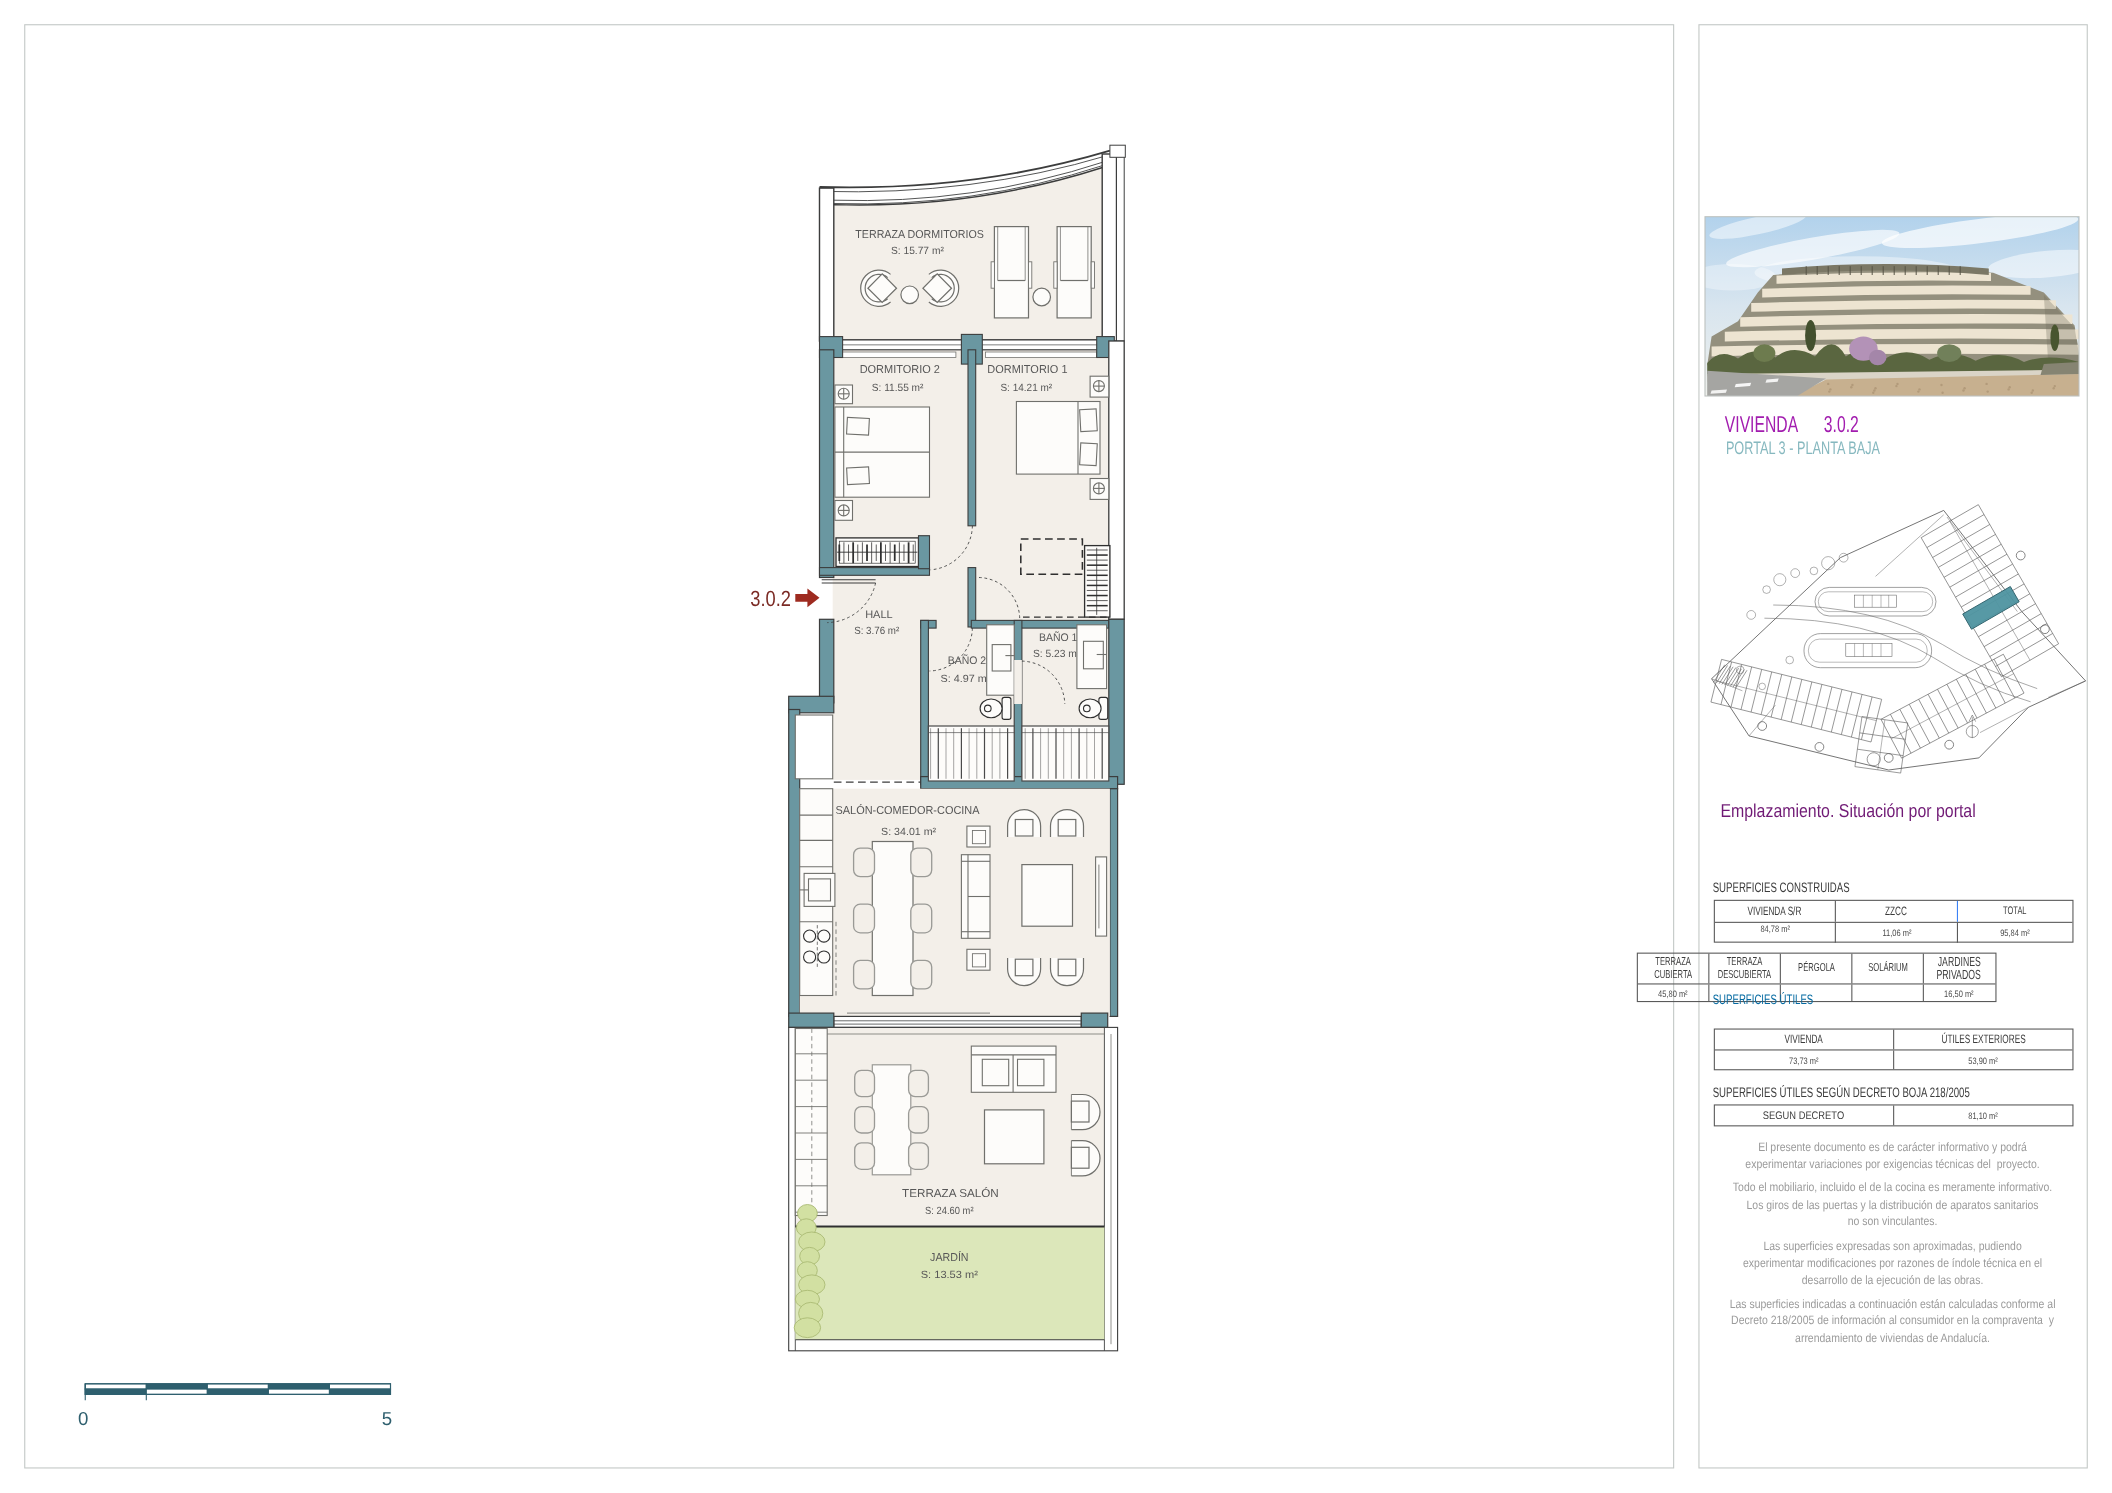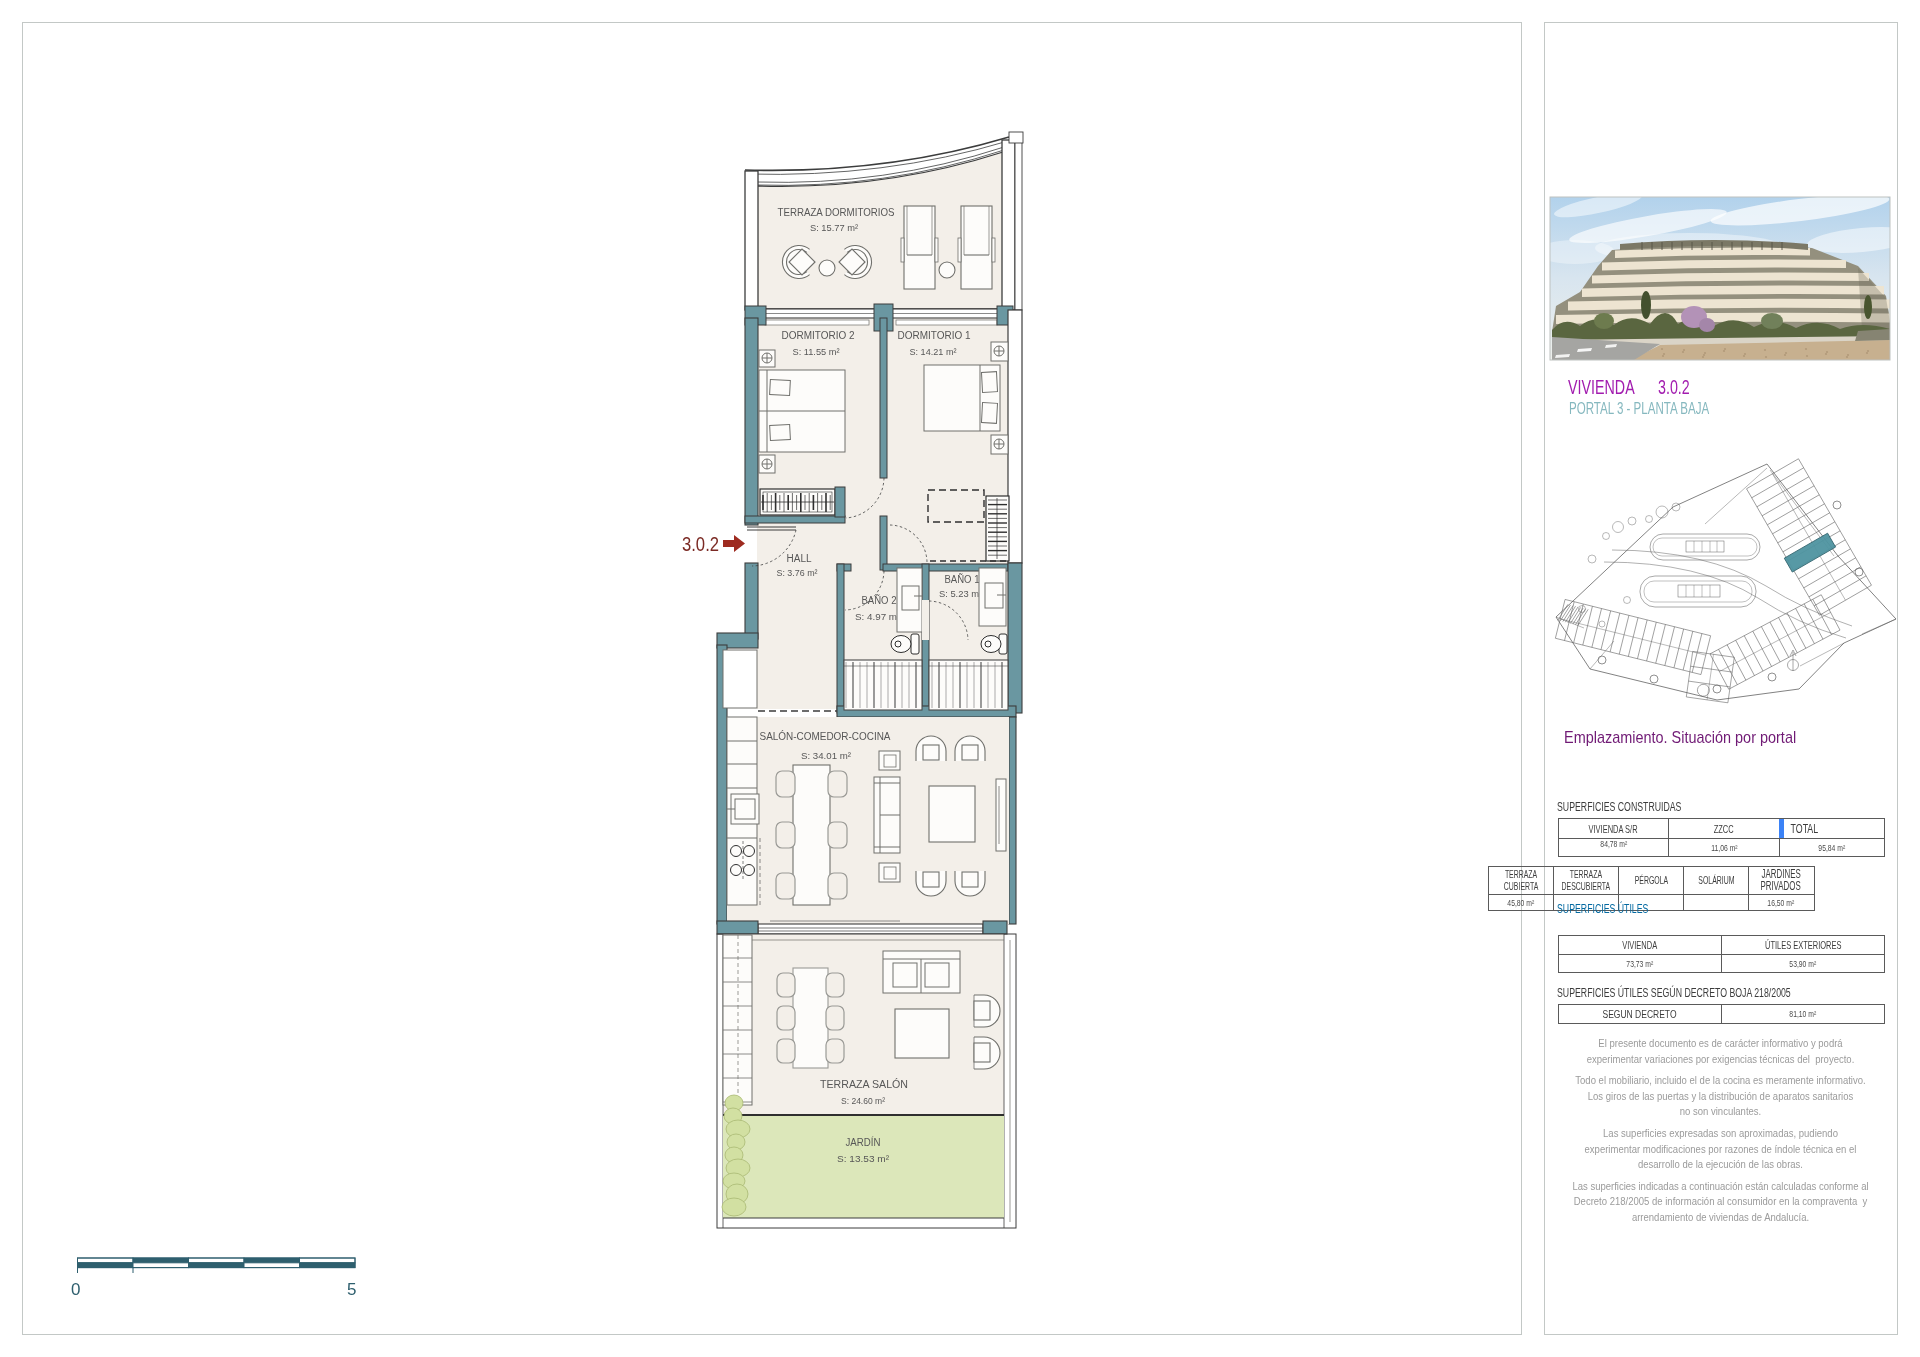--- a/index.html
+++ b/index.html
@@ -718,24 +718,24 @@
 
 <div class="abs" style="left:1564px;top:728px;font-size:17px;color:#701a75;white-space:nowrap"><span class="cxl" style="transform:scaleX(.85)">Emplazamiento. Situación por portal</span></div>
 
 <div class="abs" style="left:1557px;top:800px;font-size:12.5px;color:#3c3c3c;white-space:nowrap"><span class="cxl" style="transform:scaleX(.70)">SUPERFICIES CONSTRUIDAS</span></div>
 
 <div class="abs" style="left:1558px;top:818px;width:325px;height:37px;border:1px solid #5a5a5a">
     <div style="display:flex;height:19px;border-bottom:1px solid #5a5a5a">
       <div style="width:109px;display:flex;align-items:center;justify-content:center;text-align:center;border-right:1px solid #5a5a5a;font-size:11px;color:#3c3c3c">
         <span style="display:inline-block;transform:scaleX(0.68);white-space:nowrap">VIVIENDA S/R</span>
       </div>
-      <div style="width:110px;display:flex;align-items:center;justify-content:center;text-align:center;border-right:5px solid #3b82f6;font-size:11px;color:#3c3c3c">
+      <div style="width:110px;display:flex;align-items:center;justify-content:center;text-align:center;border-right:1px solid #3b82f6;font-size:11px;color:#3c3c3c">
         <span style="display:inline-block;transform:scaleX(0.68);white-space:nowrap">ZZCC</span>
       </div>
-      <div style="flex:1;display:flex;align-items:center;justify-content:flex-start;text-align:center;font-size:13px;color:#3c3c3c">
+      <div style="flex:1;display:flex;align-items:center;justify-content:center;text-align:center;font-size:10px;color:#3c3c3c">
         <span style="display:inline-block;transform:scaleX(0.68);white-space:nowrap">TOTAL</span>
       </div>
     </div>
     <div style="display:flex;height:18px">
       <div style="width:109px;display:flex;align-items:flex-start;justify-content:center;text-align:center;border-right:1px solid #5a5a5a;font-size:8.5px;color:#4a4a4a">
         <span style="display:inline-block;transform:scaleX(0.8);white-space:nowrap">84,78 m²</span>
       </div>
       <div style="width:110px;display:flex;align-items:center;justify-content:center;text-align:center;border-right:1px solid #5a5a5a;font-size:8.5px;color:#4a4a4a">
         <span style="display:inline-block;transform:scaleX(0.8);white-space:nowrap">11,06 m²</span>
       </div>

